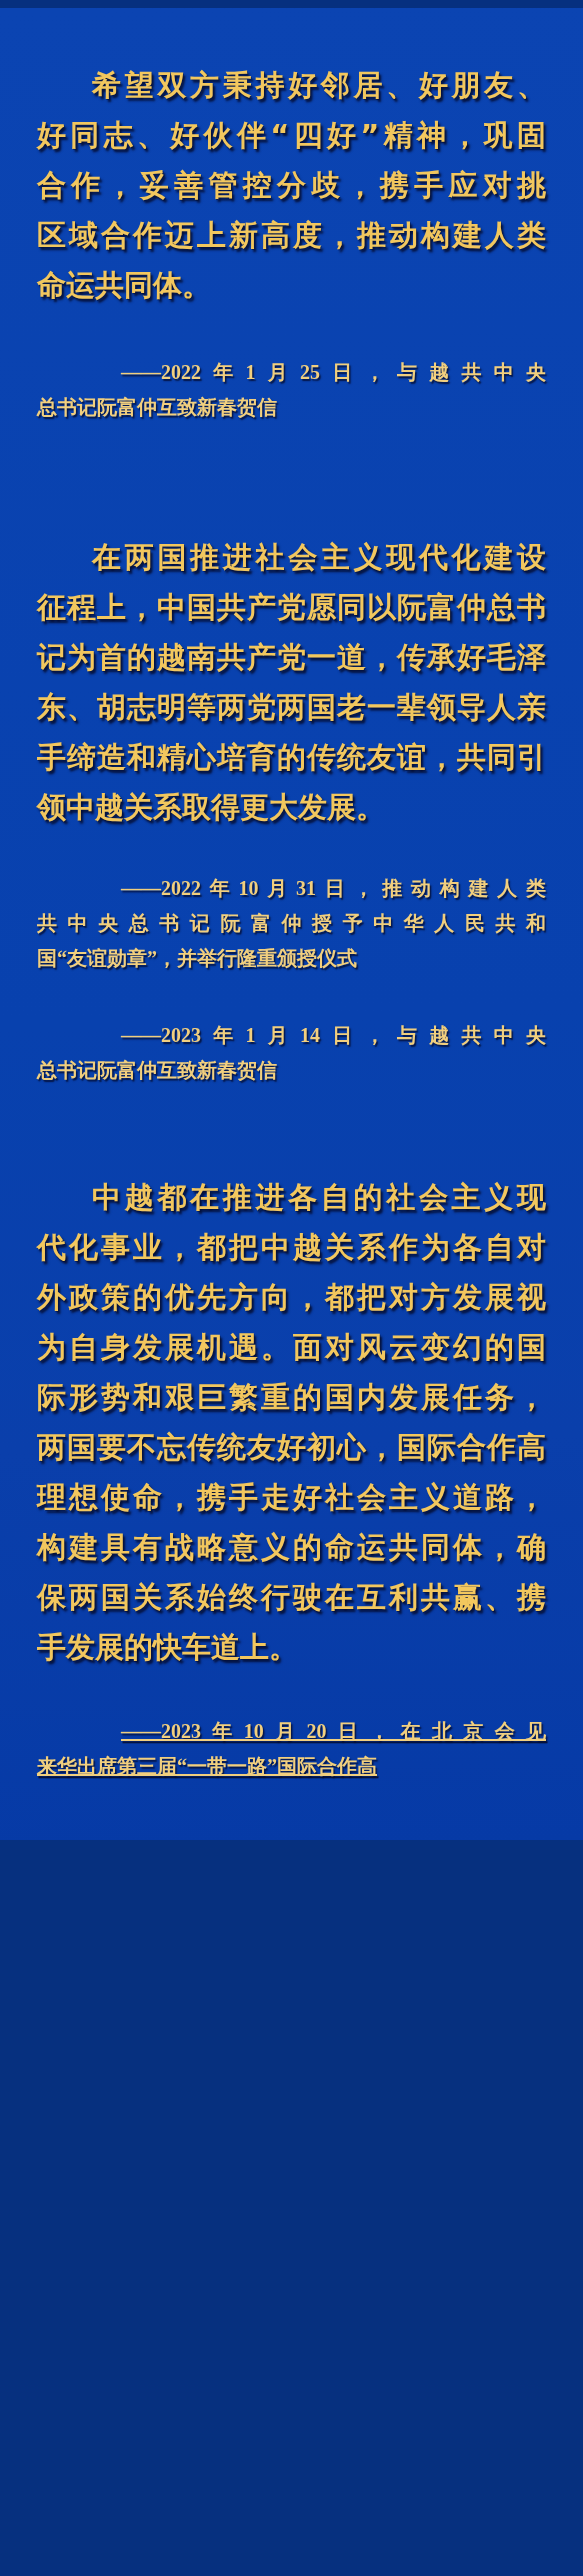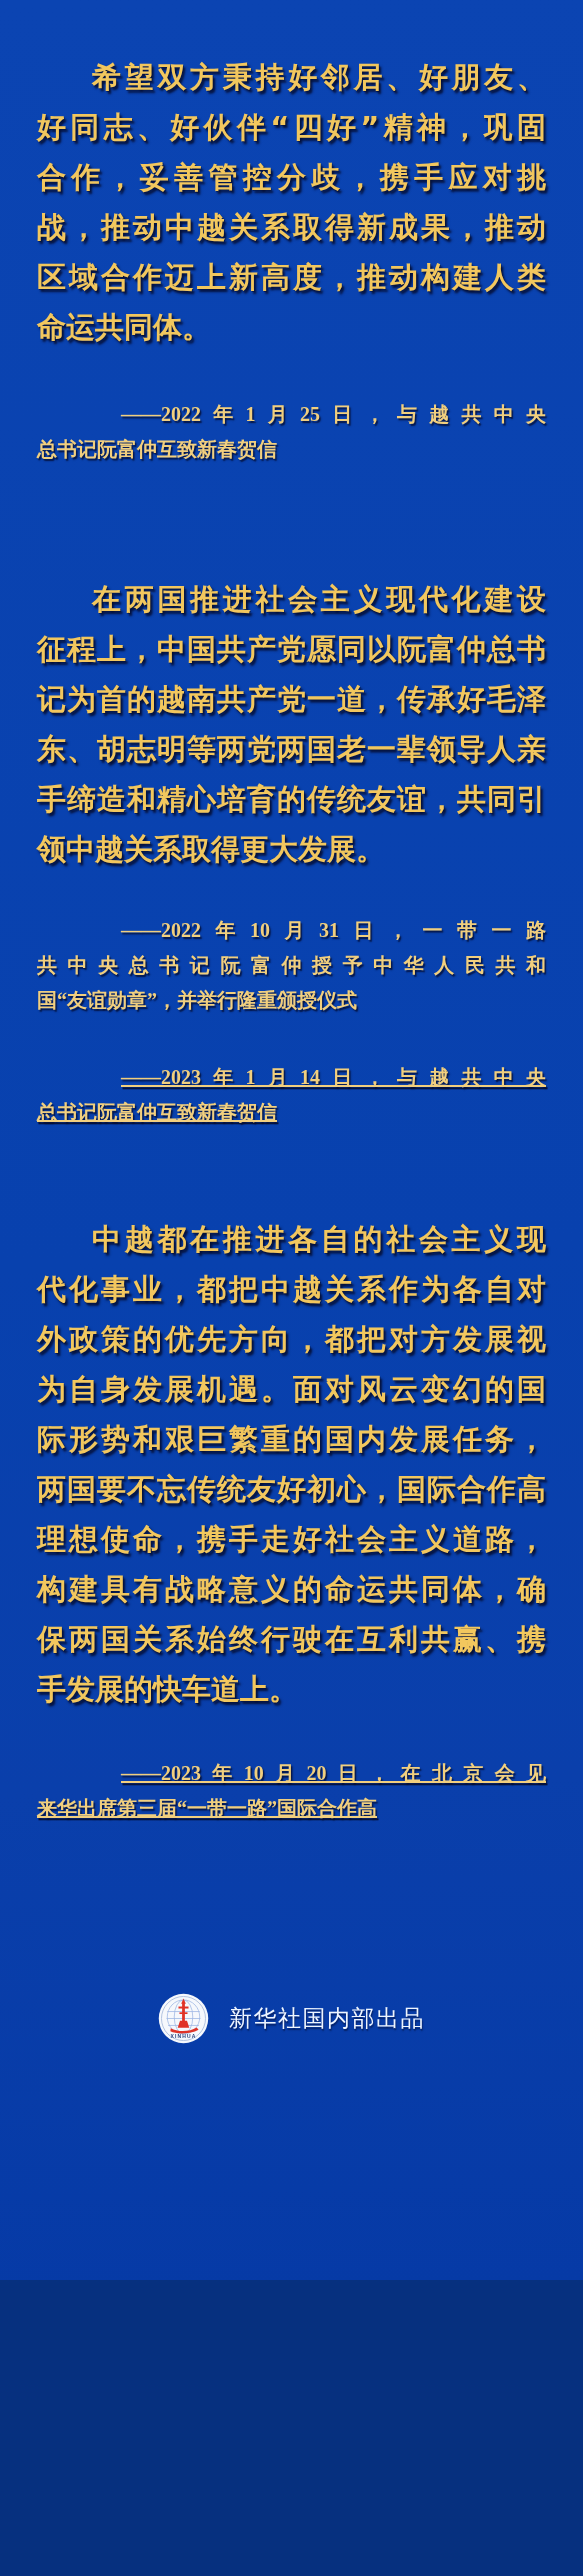--- a/index.html
+++ b/index.html
@@ -1,20 +1,20 @@
 <!DOCTYPE html>
 <html style="font-size:12.3px"><head>
 <meta charset="utf-8">
 <style>
   html, body { margin: 0; padding: 0; background: #06307f; }
   .poster {
     position: relative;
     width: 583px;
-    height: 2280px;
-    margin: 0 auto;
+    height: 1832px;
+    margin: 8px auto;
     overflow: hidden;
     background: linear-gradient(178deg, #0b44b2 0%, #0841ae 55%, #0a3fab 78%, #063aa6 100%);
     font-family: "DejaVu Sans", sans-serif;
   }
   
   .poster::after {
     content: "";
     position: absolute;
     left: -46px;
     top: 2333px;
@@ -50,21 +50,21 @@
   }
   .tline { text-align: justify; text-align-last: justify; }
   .tline:last-child { text-align-last: left; }
   .quote .tline:first-child { text-indent: 55px; }
   .attr .tline:first-child { text-indent: 84px; }
 
   .m-a1 { margin-top: 45px; }
   .m-q2 { margin-top: 107px; }
   .m-a2 { margin-top: 39px; }
   .m-q3 { margin-top: 129px; }
-  .m-a3 { margin-top: 42px; text-decoration: underline; }
+  .m-a3 { margin-top: 42px; }
   .m-q4 { margin-top: 84px; }
   .m-a4 { margin-top: 42px; text-decoration: underline; }
 
   .footer {
     margin-top: 167px;
     display: flex;
     align-items: center;
     justify-content: center;
     gap: 20px;
   }
@@ -80,39 +80,38 @@
 </head>
 <body>
 
 <div class="poster">
   <div class="content">
 
     <div class="quote">
         <div class="tline">希望双方秉持好邻居、好朋友、</div>
         <div class="tline">好同志、好伙伴“四好”精神，巩固</div>
         <div class="tline">合作，妥善管控分歧，携手应对挑</div>
-        <div class="tline">战，推动中越关系取得新成果，推动</div>
         <div class="tline">区域合作迈上新高度，推动构建人类</div>
         <div class="tline">命运共同体。</div>
       </div>
     <div class="attr m-a1">
         <div class="tline">——2022年1月25日，与越共中央</div>
         <div class="tline">总书记阮富仲互致新春贺信</div>
       </div>
 
     <div class="quote m-q2">
         <div class="tline">在两国推进社会主义现代化建设</div>
         <div class="tline">征程上，中国共产党愿同以阮富仲总书</div>
         <div class="tline">记为首的越南共产党一道，传承好毛泽</div>
         <div class="tline">东、胡志明等两党两国老一辈领导人亲</div>
         <div class="tline">手缔造和精心培育的传统友谊，共同引</div>
         <div class="tline">领中越关系取得更大发展。</div>
       </div>
     <div class="attr m-a2">
-        <div class="tline">——2022年10月31日，一带一路</div>
+        <div class="tline">——2022年10月31日，推动构建人类</div>
         <div class="tline">共中央总书记阮富仲授予中华人民共和</div>
         <div class="tline">国“友谊勋章”，并举行隆重颁授仪式</div>
       </div>
 
     <div class="attr m-a3">
         <div class="tline">——2023年1月14日，与越共中央</div>
         <div class="tline">总书记阮富仲互致新春贺信</div>
       </div>
 
     <div class="quote m-q4">

